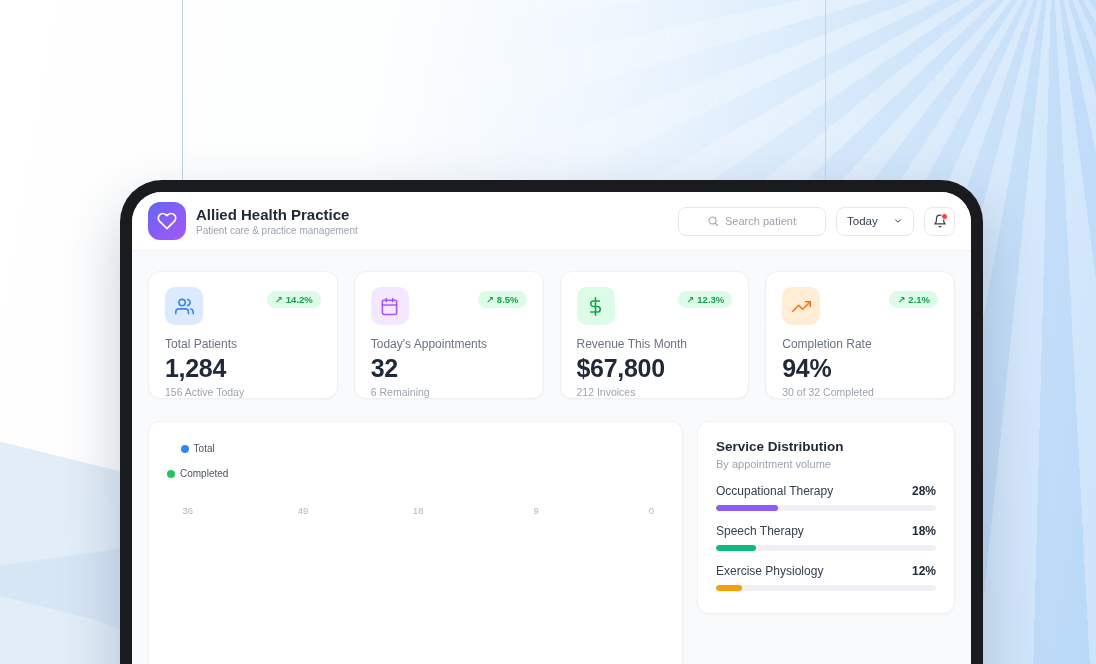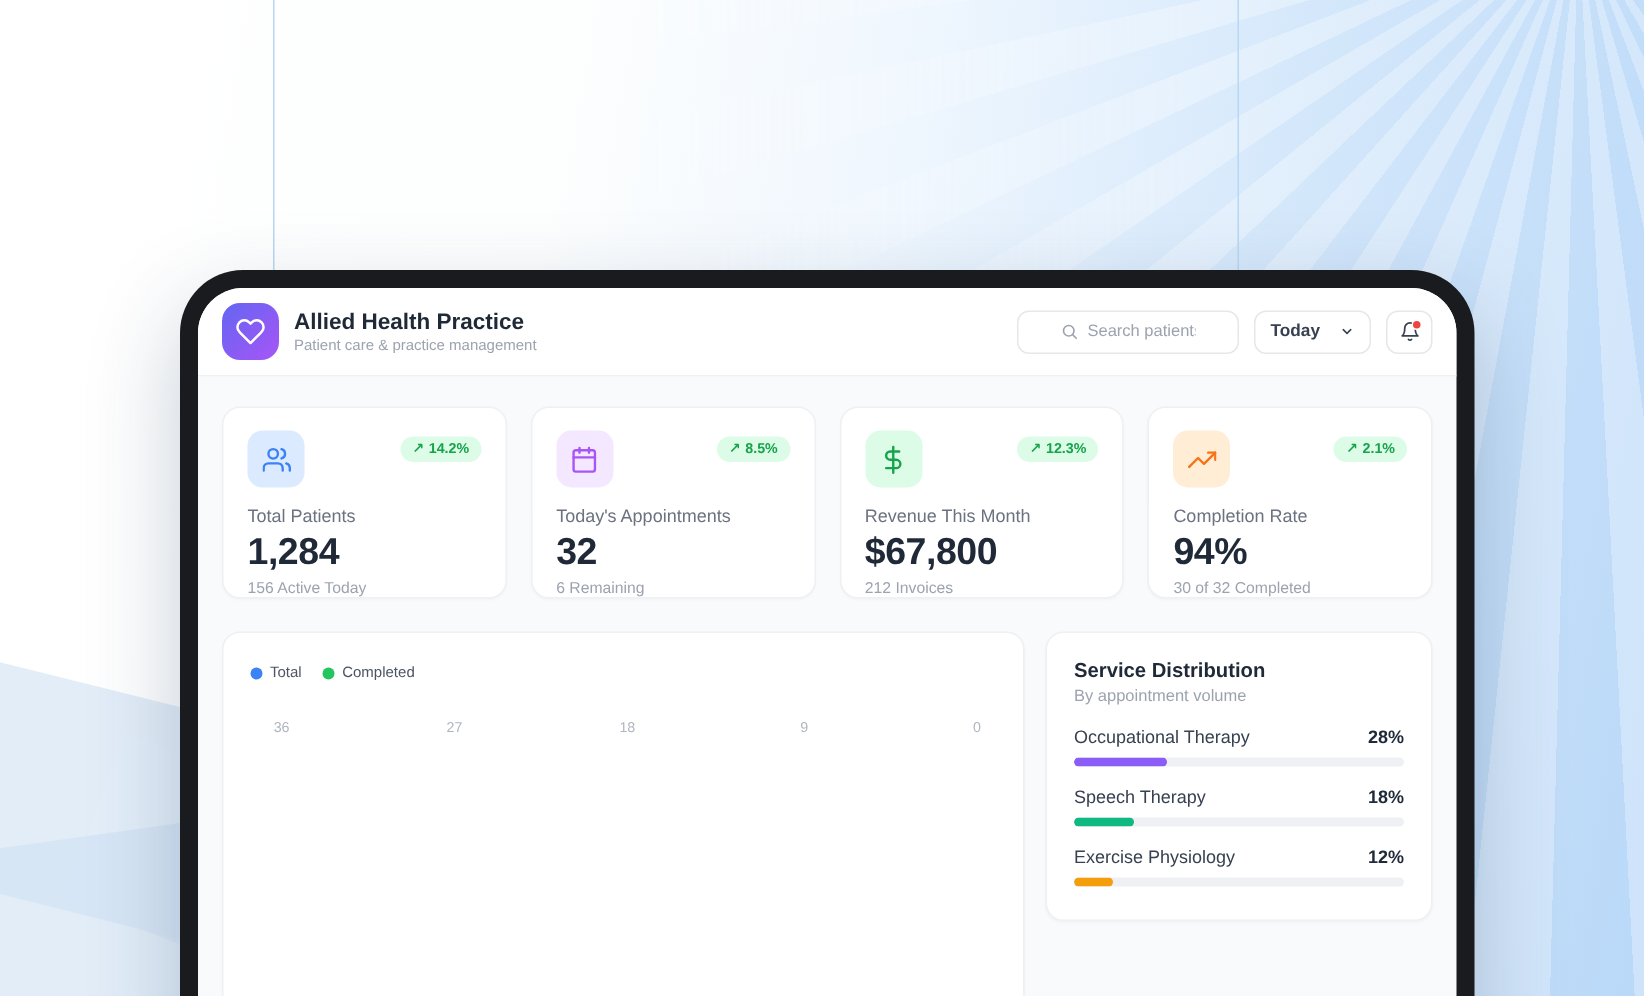--- a/index.html
+++ b/index.html
@@ -30,21 +30,21 @@
   
   .app-header { background:#fff; border-bottom:1px solid #eef0f4; padding:10px 16px; display:flex; align-items:center; gap:10px; flex:0 0 auto; }
   .logo { width:38px; height:38px; border-radius:12px; background:linear-gradient(135deg,#6366f1,#a855f7); display:flex; align-items:center; justify-content:center; flex:0 0 auto; }
   .brand-text { line-height:1.15; }
   .brand-name { font-size:15px; font-weight:700; color:#1f2937; }
   .brand-tagline { font-size:10px; color:#9ca3af; margin-top:2px; }
   .header-spacer { flex:1; }
   .search-box { display:flex; align-items:center; gap:6px; border:1px solid #e5e7eb; border-radius:8px; background:#fff; padding:0 28px; height:29px; width:148px; }
   .search-box input { border:none; outline:none; font-size:11px; color:#374151; width:100%; background:transparent; font-family:inherit; }
   .search-box input::placeholder { color:#9ca3af; }
-  .select-box { display:flex; align-items:center; justify-content:space-between; border:1px solid #e5e7eb; border-radius:8px; background:#fff; padding:0 10px; height:29px; width:78px; font-size:11.5px; color:#374151; cursor:pointer;font-weight:bold; }
+  .select-box { display:flex; align-items:center; justify-content:space-between; border:1px solid #e5e7eb; border-radius:8px; background:#fff; padding:0 10px; height:29px; width:78px; font-size:11.5px; color:#374151; cursor:pointer; }
   .bell-btn { position:relative; width:31px; height:29px; border:1px solid #e5e7eb; border-radius:8px; background:#fff; display:flex; align-items:center; justify-content:center; cursor:pointer; }
   .bell-dot { position:absolute; top:5px; right:6px; width:7px; height:7px; border-radius:50%; background:#ef4444; border:1.5px solid #fff; }
   .primary-btn { height:29px; padding:0 14px; background:#2563eb; color:#fff; font-size:12px; font-weight:600; border:none; border-radius:8px; cursor:pointer; font-family:inherit; }
 
   
   .content { flex:1; padding:20px 16px 0; overflow:hidden; }
   .stats-grid { display:grid; grid-template-columns:repeat(4,1fr); gap:16px; }
   .stat-card { background:#fff; border:1px solid #eef0f4; border-radius:12px; padding:15px 16px; box-shadow:0 1px 2px rgba(16,24,40,.03); height:128px; }
   .stat-top { display:flex; align-items:flex-start; justify-content:space-between; }
   .stat-icon-tile { width:38px; height:38px; border-radius:10px; display:flex; align-items:center; justify-content:center; }
@@ -52,21 +52,21 @@
   .stat-label { font-size:12px; color:#6b7280; margin-top:12px; }
   .stat-value { font-size:25px; font-weight:700; color:#1f2937; margin-top:3px; letter-spacing:-.3px; }
   .stat-sub { font-size:10.5px; color:#9ca3af; margin-top:3px; }
 
   .bottom-grid { display:grid; grid-template-columns:1fr 258px; gap:14px; margin-top:22px; align-items:start; }
   .panel { background:#fff; border:1px solid #eef0f4; border-radius:12px; box-shadow:0 1px 2px rgba(16,24,40,.03); }
   .chart-panel { padding:17px 18px; height:310px; }
   .panel-head { display:flex; align-items:flex-start; justify-content:space-between; }
   .panel-title { font-size:13.5px; font-weight:700; color:#1f2937; }
   .panel-sub { font-size:11px; color:#9ca3af; margin-top:4px; }
-  .legend { display:flex; align-items:center; gap:14px; margin-top:4px; }
+  .legend { display:flex; align-items:center; gap:14px; margin-top:4px;flex-direction:column; }
   .legend-item { display:flex; align-items:center; gap:5px; font-size:10px; color:#4b5563; }
   .legend-dot { width:8px; height:8px; border-radius:50%; }
 
   .plot { margin-top:26px; }
   .tick-area { display:flex; justify-content:space-between; height:160px; }
   .tick-row { display:flex; align-items:center; gap:10px; height:10px; }
   .tick-label { width:26px; text-align:right; font-size:9.5px; color:#b0b6c0; }
   .grid-line { flex:1; border-top:1px dotted #e2e6ec; height:0; }
 
   .service-panel { padding:17px 18px 22px; }
@@ -233,21 +233,21 @@
             </div>
           </div>
 
           <div class="plot">
             <div class="tick-area">
               <div class="tick-row">
                   <span class="tick-label">36</span>
                   <div class="grid-line"></div>
                 </div>
               <div class="tick-row">
-                  <span class="tick-label">27</span>
+                  <span class="tick-label">49</span>
                   <div class="grid-line"></div>
                 </div>
               <div class="tick-row">
                   <span class="tick-label">18</span>
                   <div class="grid-line"></div>
                 </div>
               <div class="tick-row">
                   <span class="tick-label">9</span>
                   <div class="grid-line"></div>
                 </div>

